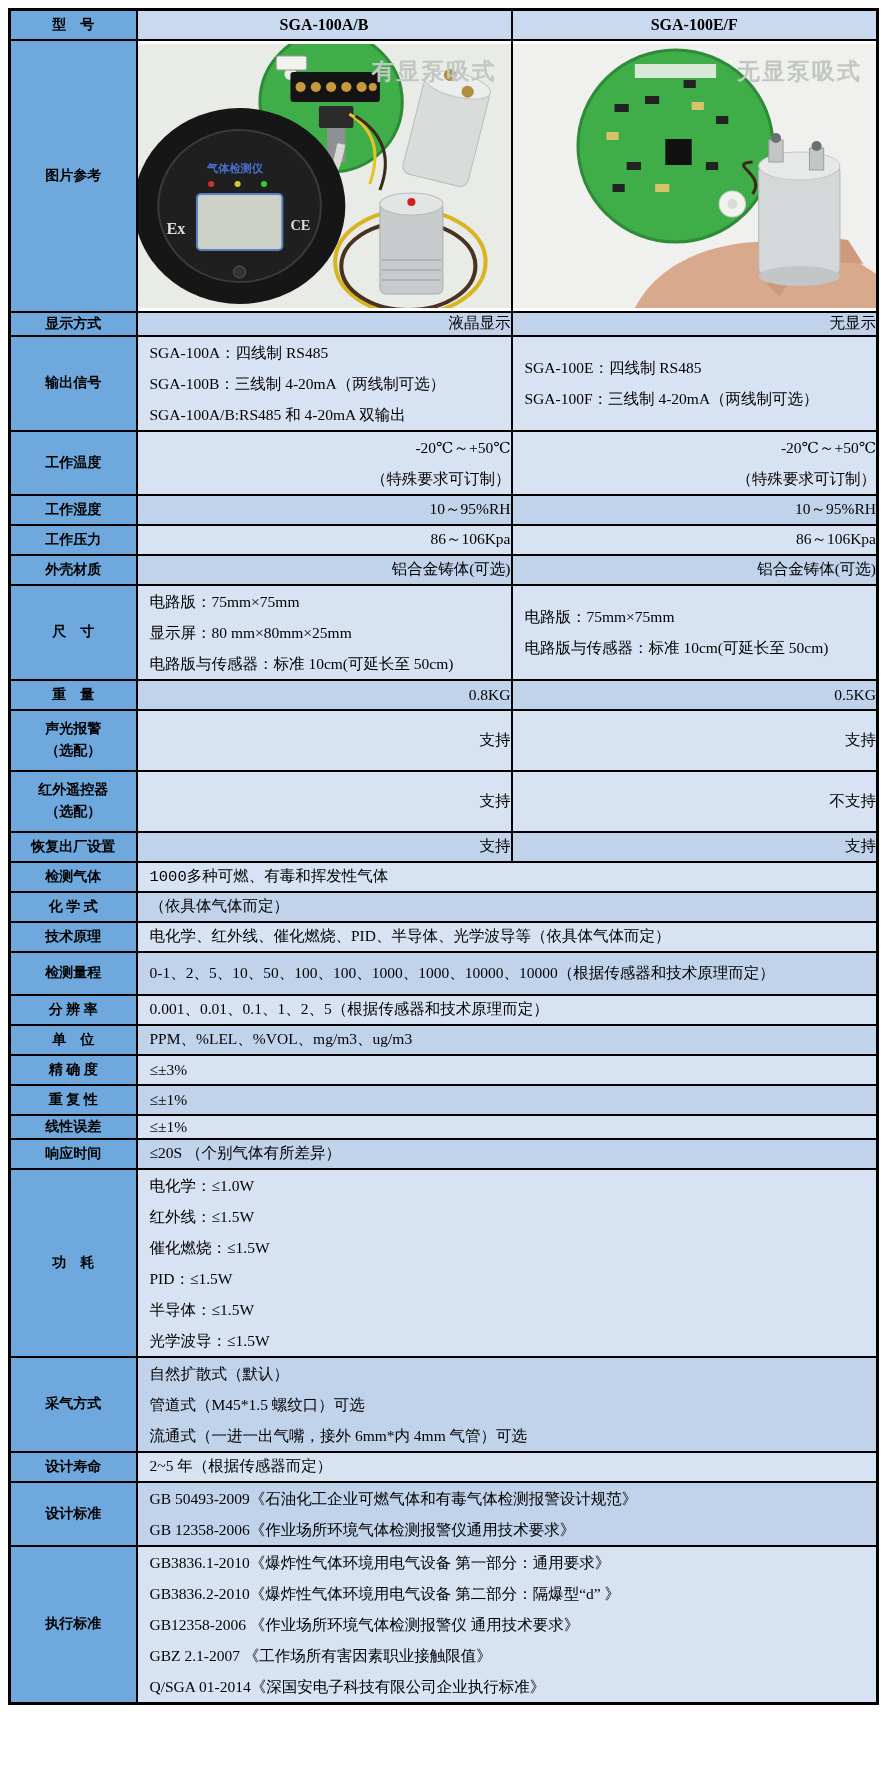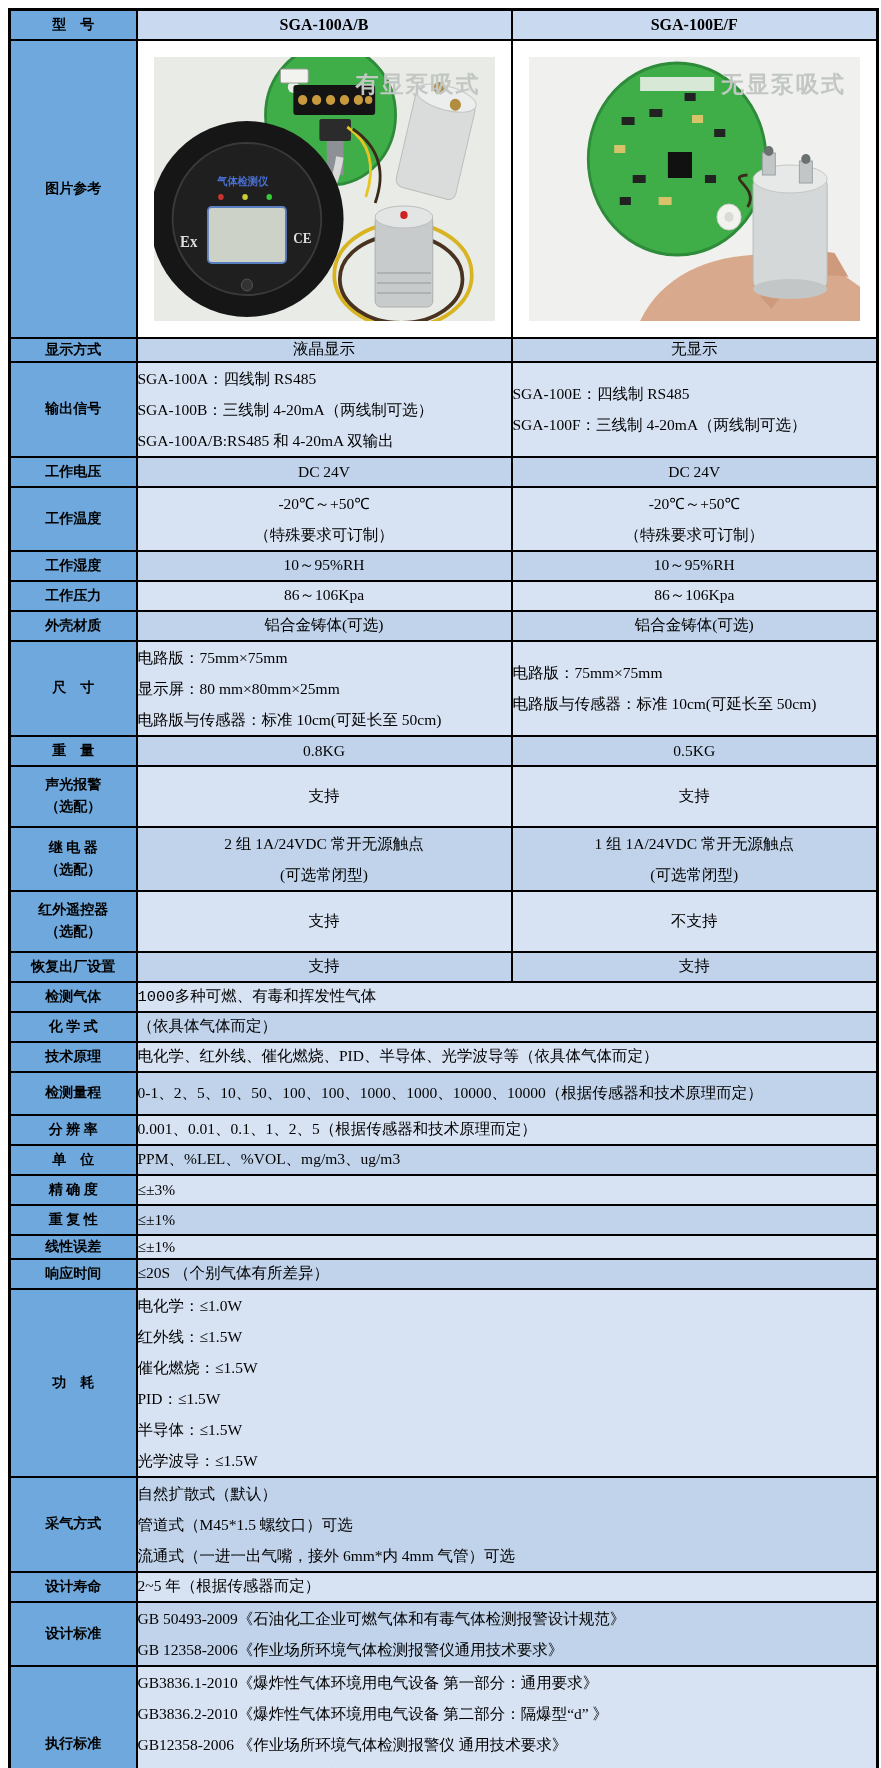--- a/index.html
+++ b/index.html
@@ -8,24 +8,24 @@
   table.spec{border-collapse:collapse;table-layout:fixed;width:868px;border:3px solid #000;}
   col.c-label{width:127px;}
   col.c-left{width:375px;}
   col.c-right{width:366px;}
   td,th{border:2px solid #000;padding:0;vertical-align:middle;overflow:hidden;}
   .lbl{background:#6fa8dc;text-align:center;font-weight:bold;font-size:14px;line-height:22px;}
   th.model-h{background:#c9d9ef;font-weight:bold;font-size:16px;text-align:center;}
   tr.rowA td.val{background:#c1d3eb;}
   tr.rowB td.val{background:#d7e2f3;}
   td.val{font-size:15.5px;}
-  td.val.center{text-align:center;font-family:Liberation Serif, serif;}
-  td.val.left{text-align:left;}
+  td.val.center{text-align:right;}
+  td.val.left{text-align:left;padding-left:12px;}
   td.val div.line{line-height:31px;white-space:nowrap;}
-  td.photo{background:#ffffff;padding:16px;}
+  td.photo{background:#ffffff;padding:0;}
   .photo-frame{position:relative;width:100%;height:264px;overflow:hidden;}
   .watermark{position:absolute;top:12px;right:14px;font-size:23px;color:#c2c7c3;letter-spacing:2px;font-weight:bold;z-index:2;}
   svg{display:block;}
 </style>
 </head>
 <body>
 
 <div class="sheet">
   <table class="spec">
     <colgroup>
@@ -156,27 +156,20 @@
           <td class="val left">
             <div class="line">SGA-100A：四线制 RS485</div>
             <div class="line">SGA-100B：三线制 4-20mA（两线制可选）</div>
             <div class="line">SGA-100A/B:RS485 和 4-20mA 双输出</div>
           </td>
           <td class="val left">
             <div class="line">SGA-100E：四线制 RS485</div>
             <div class="line">SGA-100F：三线制 4-20mA（两线制可选）</div>
           </td>
         </tr>
-        <tr class="rowA" style="height: 30px;">
-          <td class="lbl">
-            <div>工作电压</div>
-          </td>
-          <td class="val center">DC 24V</td>
-          <td class="val center">DC 24V</td>
-        </tr>
         <tr class="rowB" style="height: 61px;">
           <td class="lbl">
             <div>工作温度</div>
           </td>
           <td class="val center">
             <div class="line">-20℃～+50℃</div>
             <div class="line">（特殊要求可订制）</div>
           </td>
           <td class="val center">
             <div class="line">-20℃～+50℃</div>
@@ -225,34 +218,20 @@
           <td class="val center">0.8KG</td>
           <td class="val center">0.5KG</td>
         </tr>
         <tr class="rowB" style="height: 61px;">
           <td class="lbl">
             <div>声光报警</div>
             <div>（选配）</div>
           </td>
           <td class="val center">支持</td>
           <td class="val center">支持</td>
-        </tr>
-        <tr class="rowA" style="height: 61px;">
-          <td class="lbl">
-            <div>继 电 器</div>
-            <div>（选配）</div>
-          </td>
-          <td class="val center">
-            <div class="line">2 组 1A/24VDC 常开无源触点</div>
-            <div class="line">(可选常闭型)</div>
-          </td>
-          <td class="val center">
-            <div class="line">1 组 1A/24VDC 常开无源触点</div>
-            <div class="line">(可选常闭型)</div>
-          </td>
         </tr>
         <tr class="rowB" style="height: 61px;">
           <td class="lbl">
             <div>红外遥控器</div>
             <div>（选配）</div>
           </td>
           <td class="val center">支持</td>
           <td class="val center">不支持</td>
         </tr>
         <tr class="rowA" style="height: 30px;">

